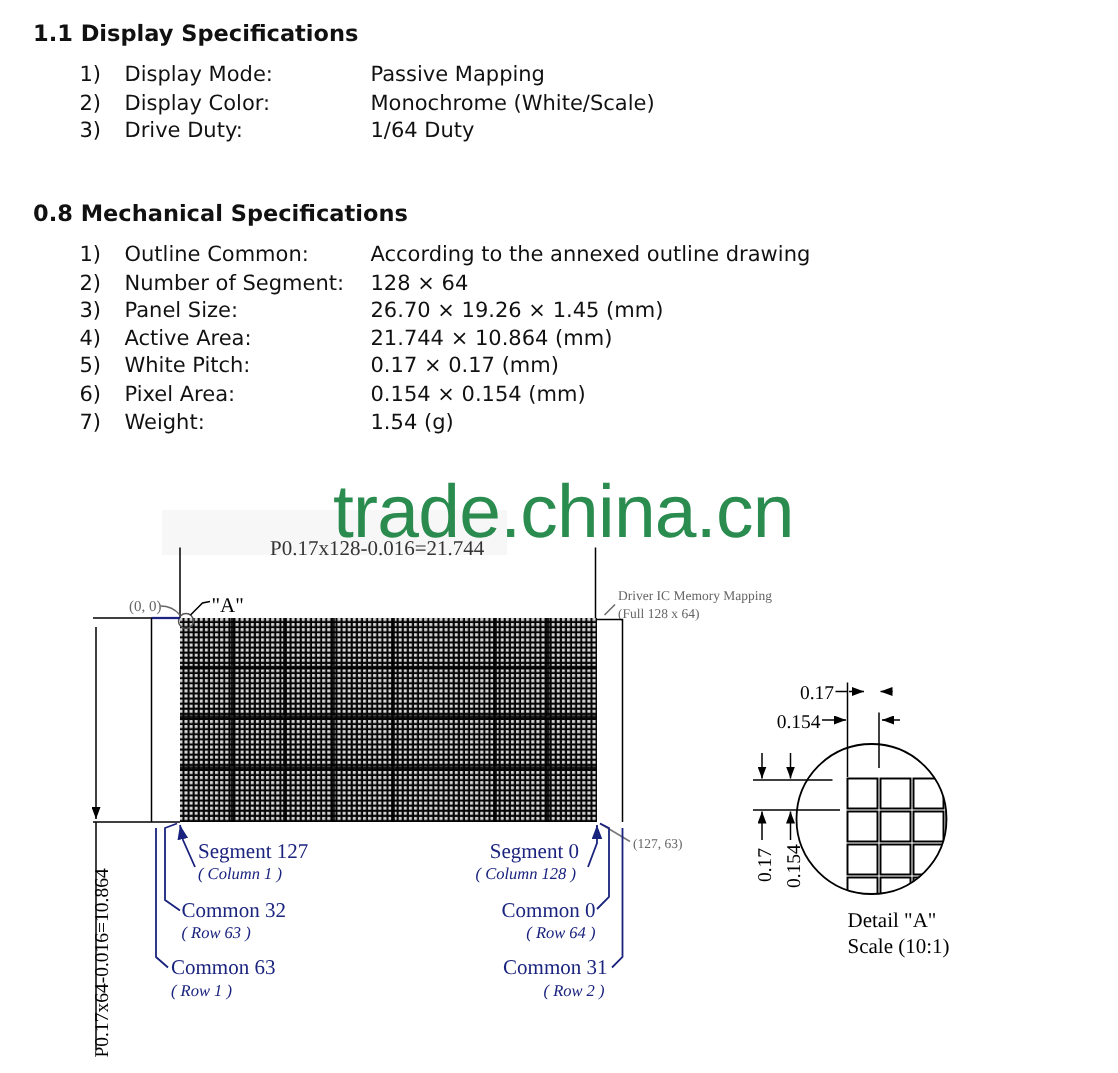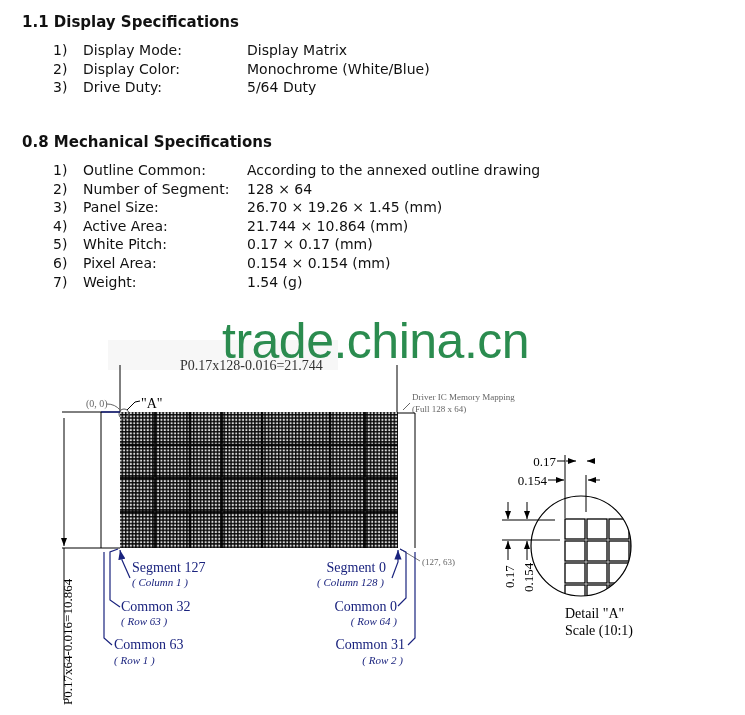--- a/index.html
+++ b/index.html
@@ -14,31 +14,31 @@
   .wm { position:absolute; left:222px; top:312px; font-family:"Liberation Sans", sans-serif; font-size:50px; color:#15803d; letter-spacing:-0.5px; opacity:0.9; }
 </style>
 </head>
 <body>
 
 <h2 class="h" style="top:13px;">1.1 Display Specifications</h2>
 <div class="spec" style="left:53px; top:41px;">
   <div class="row">
     <span class="num">1)</span>
     <span class="lbl">Display Mode:</span>
-    <span class="val">Display Matrix</span>
+    <span class="val">Passive Mapping</span>
   </div>
   <div class="row">
     <span class="num">2)</span>
     <span class="lbl">Display Color:</span>
-    <span class="val">Monochrome (White/Blue)</span>
+    <span class="val">Monochrome (White/Scale)</span>
   </div>
   <div class="row">
     <span class="num">3)</span>
     <span class="lbl">Drive Duty:</span>
-    <span class="val">5/64 Duty</span>
+    <span class="val">1/64 Duty</span>
   </div>
 </div>
 
 <h2 class="h" style="top:133px;">0.8 Mechanical Specifications</h2>
 <div class="spec" style="left:53px; top:161px;">
   <div class="row">
     <span class="num">1)</span>
     <span class="lbl">Outline Common:</span>
     <span class="val">According to the annexed outline drawing</span>
   </div>

